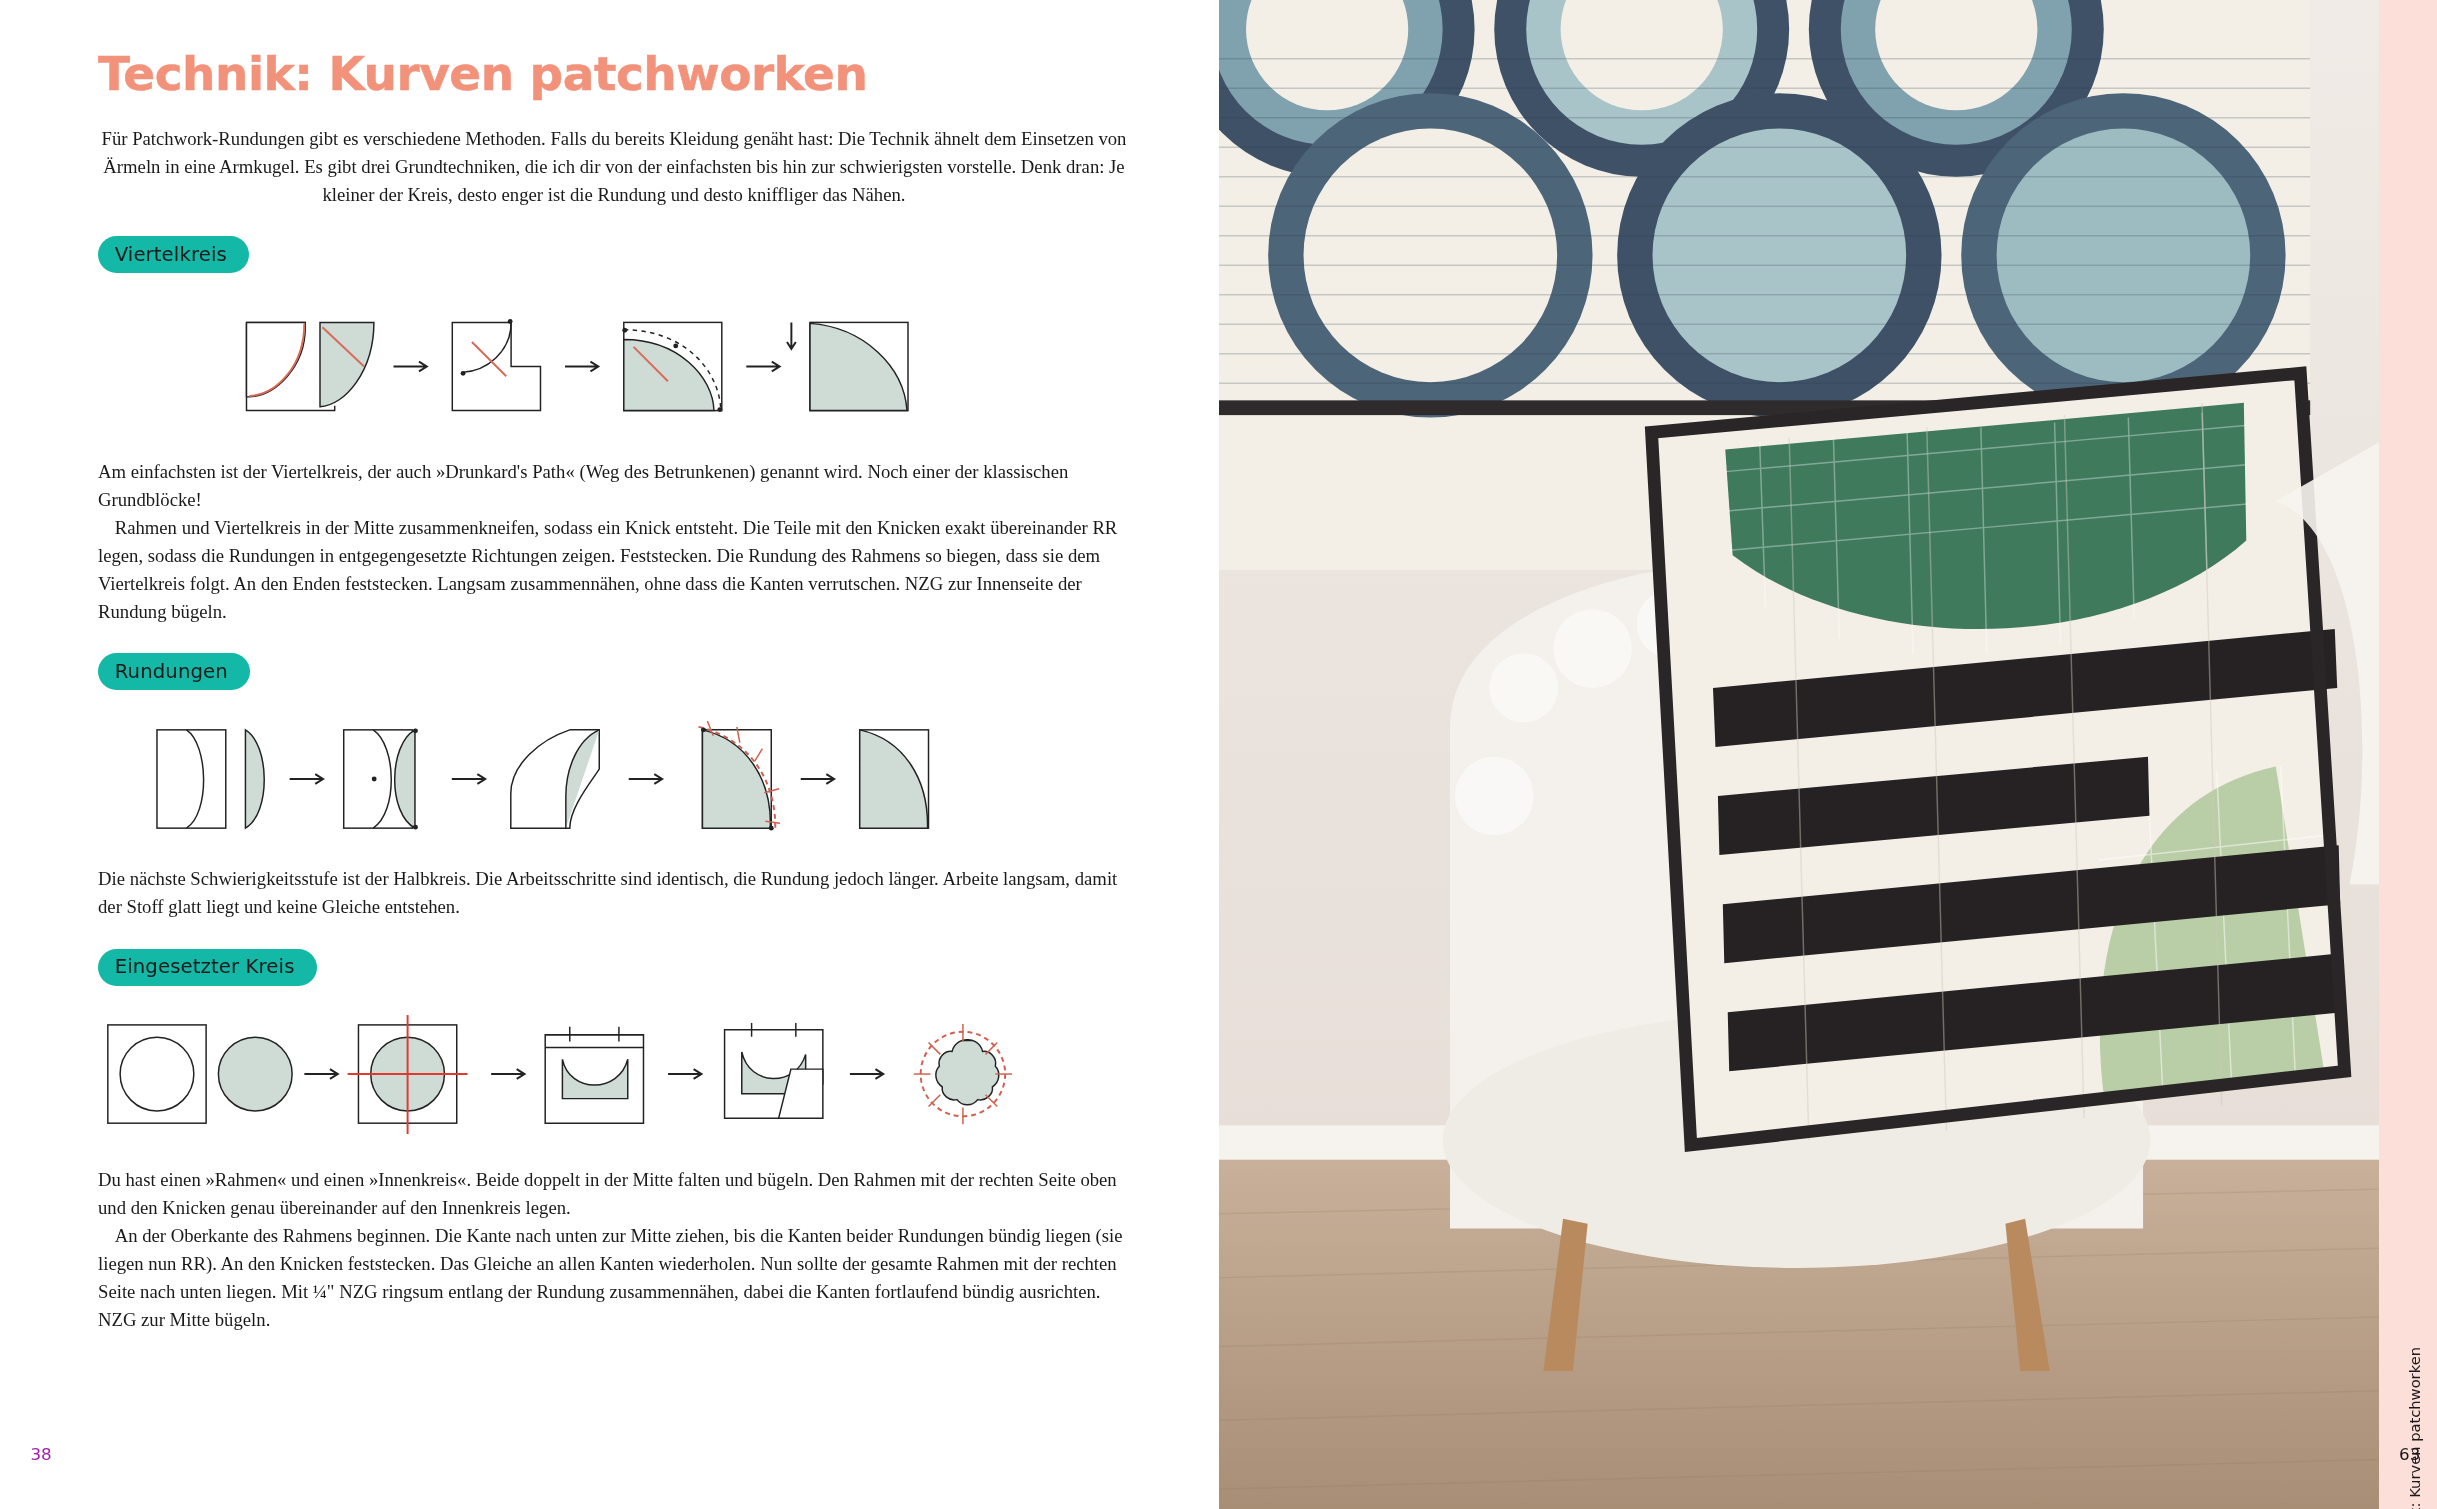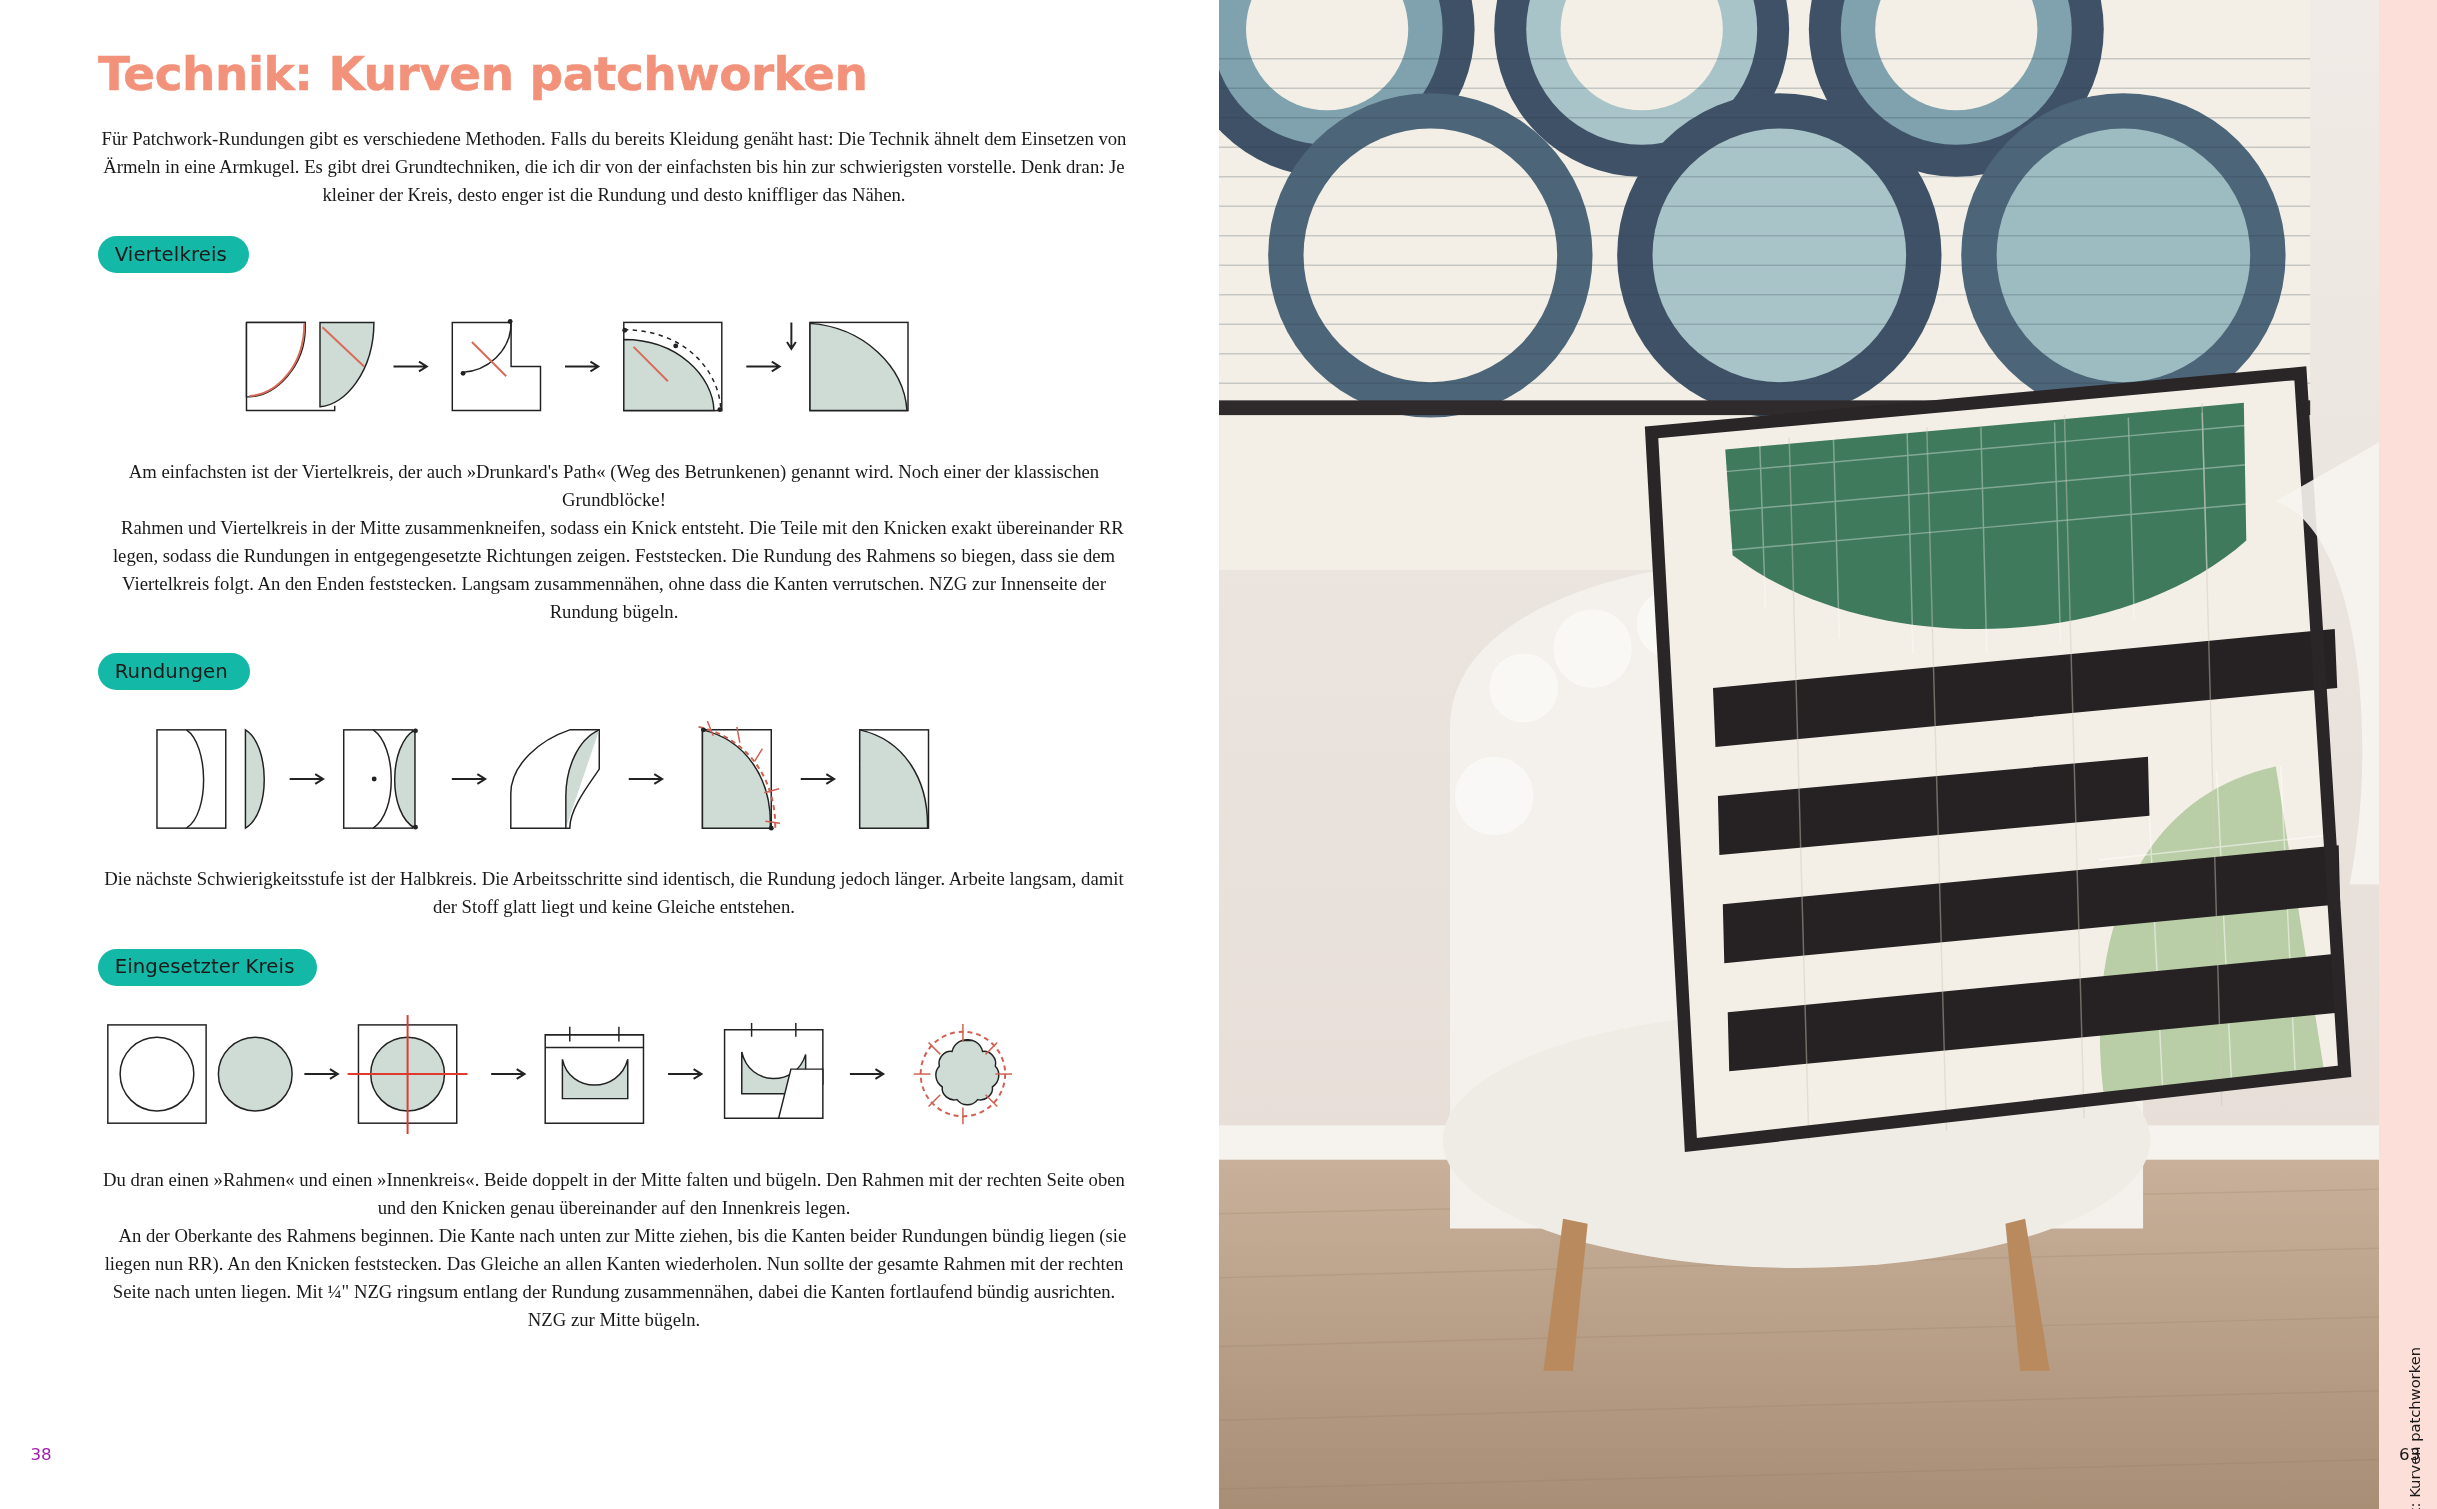--- a/index.html
+++ b/index.html
@@ -54,21 +54,21 @@
   }
   .diagram-wrap {
     width: 100%;
     margin: 4.9px 0 17.7px 0;
   }
   .body-par {
     font-size: 18.7px;
     line-height: 1.50;
     color: #1a1a1a;
     margin: 0;
-    text-align: center;
+    text-align: left;
   }
   .body-par + .body-par { text-indent: 16.7px; }
   .folio-left {
     position: absolute;
     left: 30.5px; bottom: 45px;
     font-family: "DejaVu Sans", sans-serif;
     font-size: 16.7px;
     color: #a21caf;
   }
 
@@ -266,21 +266,21 @@
                 <line x1="1830" y1="206" x2="1806" y2="182"></line>
                 <line x1="1760" y1="242" x2="1760" y2="208"></line>
                 <line x1="1690" y1="206" x2="1714" y2="182"></line>
                 <line x1="1660" y1="140" x2="1694" y2="140"></line>
                 <line x1="1690" y1="76" x2="1714" y2="100"></line>
               </g>
             </g>
           </svg>
         </div>
 
-        <p class="body-par">Du dran einen »Rahmen« und einen »Innenkreis«. Beide doppelt in der Mitte falten und bügeln. Den Rahmen mit der rechten Seite oben und den Knicken genau übereinander auf den Innenkreis legen.</p>
+        <p class="body-par">Du hast einen »Rahmen« und einen »Innenkreis«. Beide doppelt in der Mitte falten und bügeln. Den Rahmen mit der rechten Seite oben und den Knicken genau übereinander auf den Innenkreis legen.</p>
         <p class="body-par">An der Oberkante des Rahmens beginnen. Die Kante nach unten zur Mitte ziehen, bis die Kanten beider Rundungen bündig liegen (sie liegen nun RR). An den Knicken feststecken. Das Gleiche an allen Kanten wiederholen. Nun sollte der gesamte Rahmen mit der rechten Seite nach unten liegen. Mit ¼" NZG ringsum entlang der Rundung zusammennähen, dabei die Kanten fortlaufend bündig ausrichten. NZG zur Mitte bügeln.</p>
       </div>
 
     </div>
 
     <div class="folio-left">38</div>
   </div>
 
   <div class="page-right">
 

